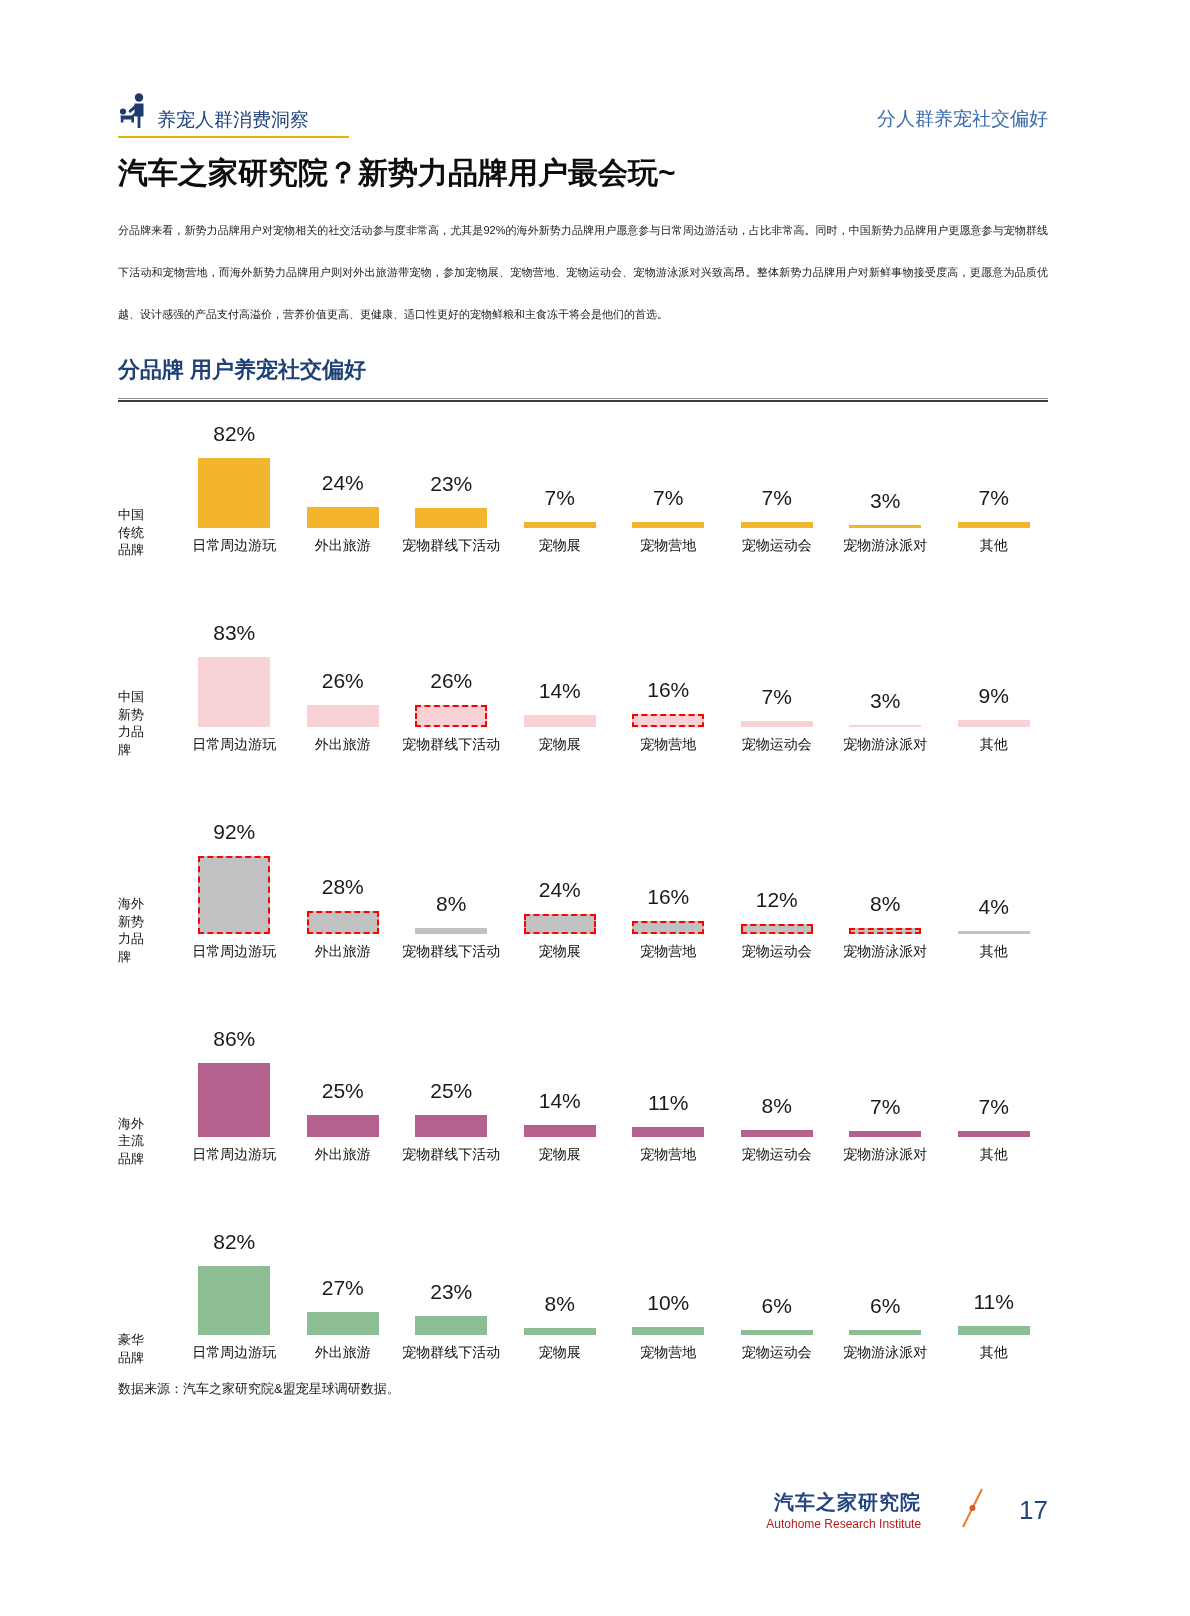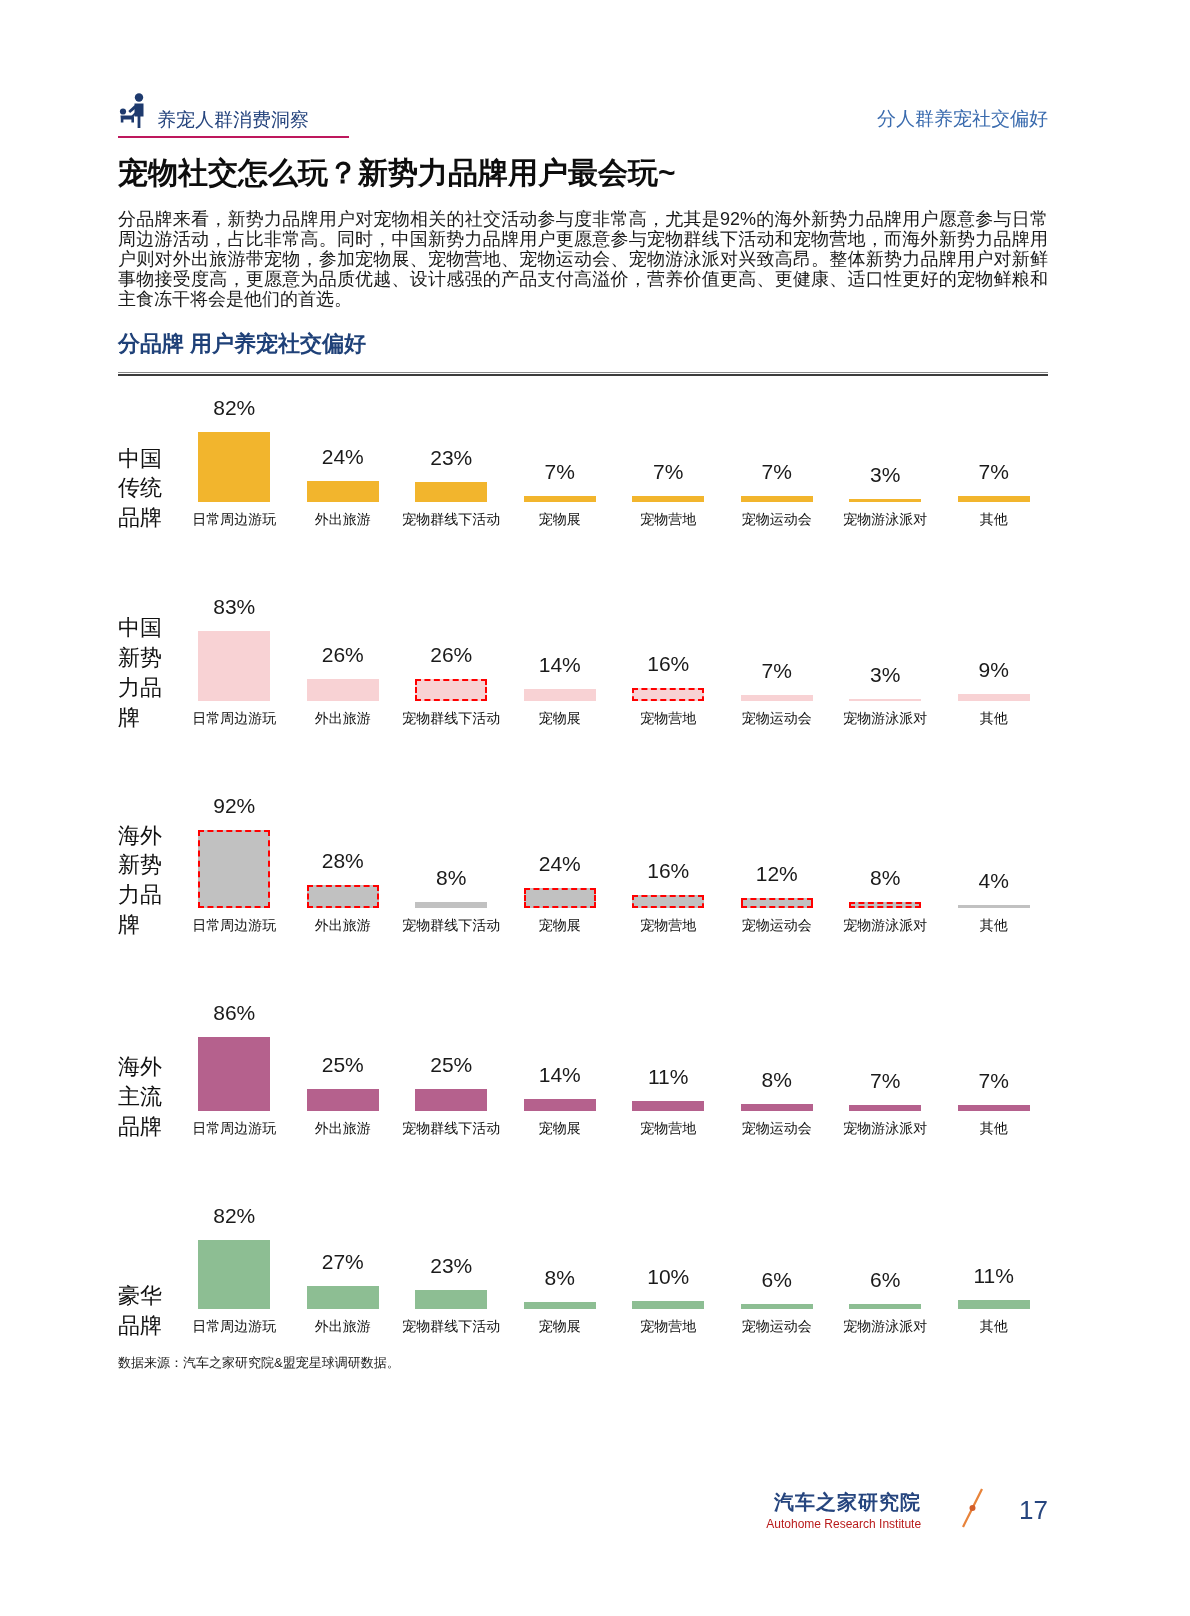--- a/index.html
+++ b/index.html
@@ -7,40 +7,40 @@
   body {
     width:1190px; height:1616px; position:relative; overflow:hidden;
     font-family:"Liberation Sans","DejaVu Sans",sans-serif; color:#111;
   }
   .inner { margin-left:118px; width:930px; padding-top:93px; }
 
   
   .top { display:flex; justify-content:space-between; align-items:flex-end; }
   .brand-link {
     display:flex; align-items:flex-end; gap:9px;
-    border-bottom:2px solid #be185d; padding-bottom:3px; padding-right:40px;
+    border-bottom:2px solid #eab308; padding-bottom:3px; padding-right:40px;
   }
   .brand-link .txt { color:#26457E; font-size:19px; }
   .top-right { color:#3A6BAE; font-size:19px; padding-bottom:6px; }
 
   .page-title { margin-top:15px; font-size:30px; font-weight:700; color:#0d0d0d; }
 
   .lead {
-    margin-top:15px; font-size:18px; line-height:20px;
+    margin-top:15px; font-size:11px; line-height:42px;
     text-align:justify; color:#1a1a1a;
   }
 
   .section-title { margin-top:20px; color:#1F4178; font-size:22px; font-weight:600; }
   .divider { margin-top:13px; height:4px; border-top:1px solid #8a8a8a; border-bottom:2px solid #3d3d3d; }
 
   
   .chart-row { display:flex; align-items:flex-end; margin-top:62px; }
   .chart-row:first-child { margin-top:20px; }
   .brand-label {
-    width:62px; font-size:22px; line-height:1.35; white-space:pre-line; color:#111;
+    width:62px; font-size:13px; line-height:1.35; white-space:pre-line; color:#111;
   }
   .cols { flex:1; display:flex; }
   .col { flex:1; display:flex; flex-direction:column; align-items:center; justify-content:flex-end; }
   .val { font-size:21px; color:#1a1a1a; margin-bottom:12px; white-space:nowrap; }
   .bar { width:72px; }
   .cat { font-size:14px; color:#111; margin-top:9px; height:22px; white-space:nowrap; }
 
   .source { margin-top:14px; font-size:13px; color:#1a1a1a; }
 
   
@@ -66,21 +66,21 @@
           <circle cx="5" cy="18.5" r="3.1"></circle>
           <path d="M2.5 22.5h11.5c1.4 0 2 1 2 2.2v4.8h-2.6v-3h-8v3H2.8v-3.2z"></path>
           <path d="M13.5 22.8l3.2-3.4 1.5 1.4-3.2 3.4z"></path>
         </svg>
       </span>
       <span class="txt">养宠人群消费洞察</span>
     </div>
     <div class="top-right">分人群养宠社交偏好</div>
   </div>
 
-  <h1 class="page-title">宠物社交怎么玩？新势力品牌用户最会玩~</h1>
+  <h1 class="page-title">汽车之家研究院？新势力品牌用户最会玩~</h1>
 
   <p class="lead">分品牌来看，新势力品牌用户对宠物相关的社交活动参与度非常高，尤其是92%的海外新势力品牌用户愿意参与日常周边游活动，占比非常高。同时，中国新势力品牌用户更愿意参与宠物群线下活动和宠物营地，而海外新势力品牌用户则对外出旅游带宠物，参加宠物展、宠物营地、宠物运动会、宠物游泳派对兴致高昂。整体新势力品牌用户对新鲜事物接受度高，更愿意为品质优越、设计感强的产品支付高溢价，营养价值更高、更健康、适口性更好的宠物鲜粮和主食冻干将会是他们的首选。</p>
 
   <div class="section-title">分品牌  用户养宠社交偏好</div>
   <div class="divider"></div>
 
   <div>
       <div class="chart-row">
         <div class="brand-label">中国
 传统

